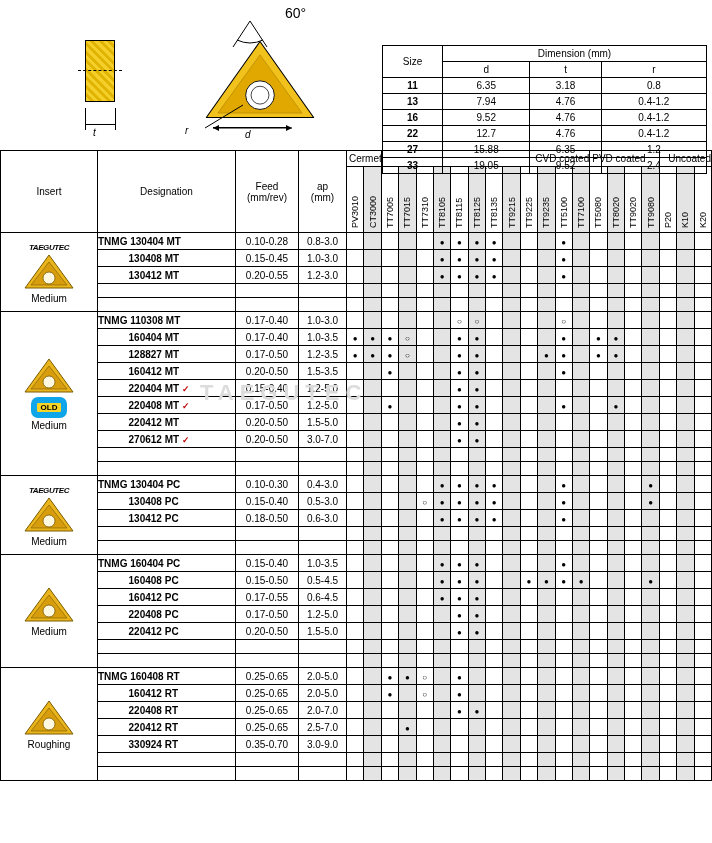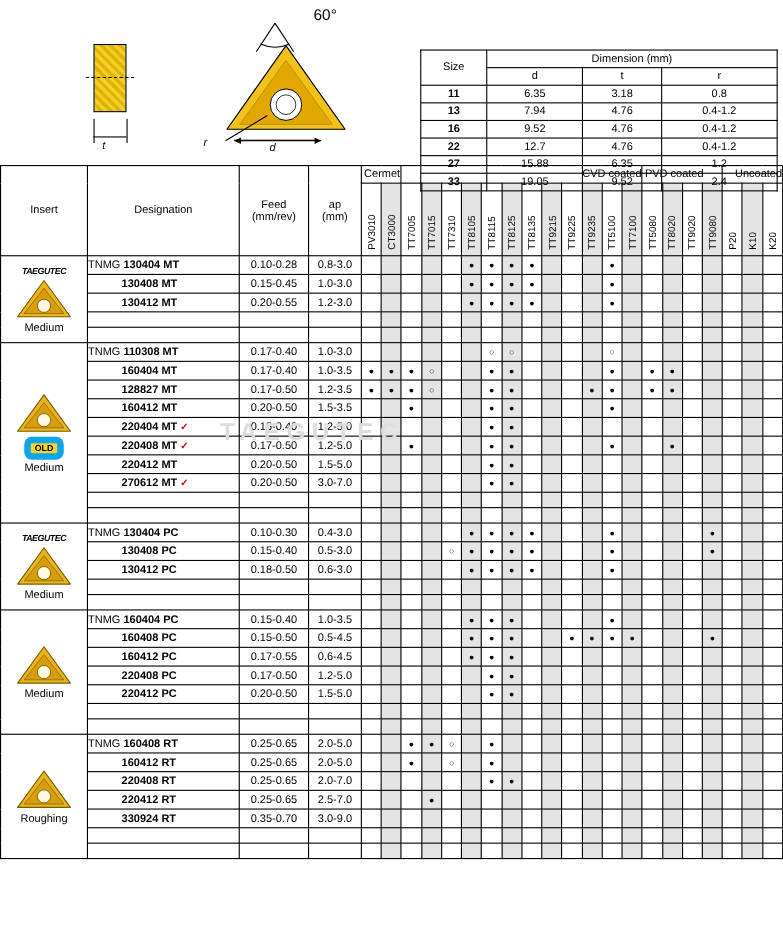--- a/index.html
+++ b/index.html
@@ -41,40 +41,40 @@
   .dimtable td, .dimtable th {
     border: 1px solid #000; text-align: center; font-size: 10px; padding: 1px 2px; height: 16px;
   }
   .dimtable .sizecol { width: 60px; font-weight: bold; }
   .dimtable .hdr-size { font-weight: normal; }
 
   
   .maintable { border-collapse: collapse; width: 712px; table-layout: fixed; }
   .maintable td, .maintable th { border: 1px solid #000; font-size: 10px; padding: 0; }
 
-  .col-insert { width: 79px; }
+  .col-insert { width: 97px; }
   .col-desig { width: 138px; }
   .col-feed { width: 63px; }
   .col-ap { width: 48px; }
   .gcol { width: 22px; }
 
   .hdr-row1 td { text-align: center; height: 16px; font-size: 10px; }
   .vert {
     writing-mode: vertical-rl; transform: rotate(180deg);
     font-size: 9px; white-space: nowrap; text-align: left; height: 62px;
     padding: 2px 0 2px 0;
   }
   .vert-cell { vertical-align: bottom; text-align: center; height: 66px; }
   .hdr-main { text-align: center; vertical-align: middle; font-size: 11px; }
 
   .shade { background: #e4e4e4; }
 
   .row td { height: 17px; }
   .desig { padding-left: 4px; text-align: left; }
-  .desig b { font-weight: normal; }
+  .desig b { font-weight: bold; }
   .center { text-align: center; }
   .bold { font-weight: bold; }
   .chk { color: #c00000; font-weight: bold; font-size: 9px; }
   .dot::after { content: "\25CF"; font-size: 8px; }
   .circ::after { content: "\25CB"; font-size: 8px; }
   .empty-row td { height: 14px; }
 
   
   .photocell { text-align: center; vertical-align: middle; padding: 2px 0; }
   .photo-label { font-size: 10px; display: block; margin-top: 1px; }

